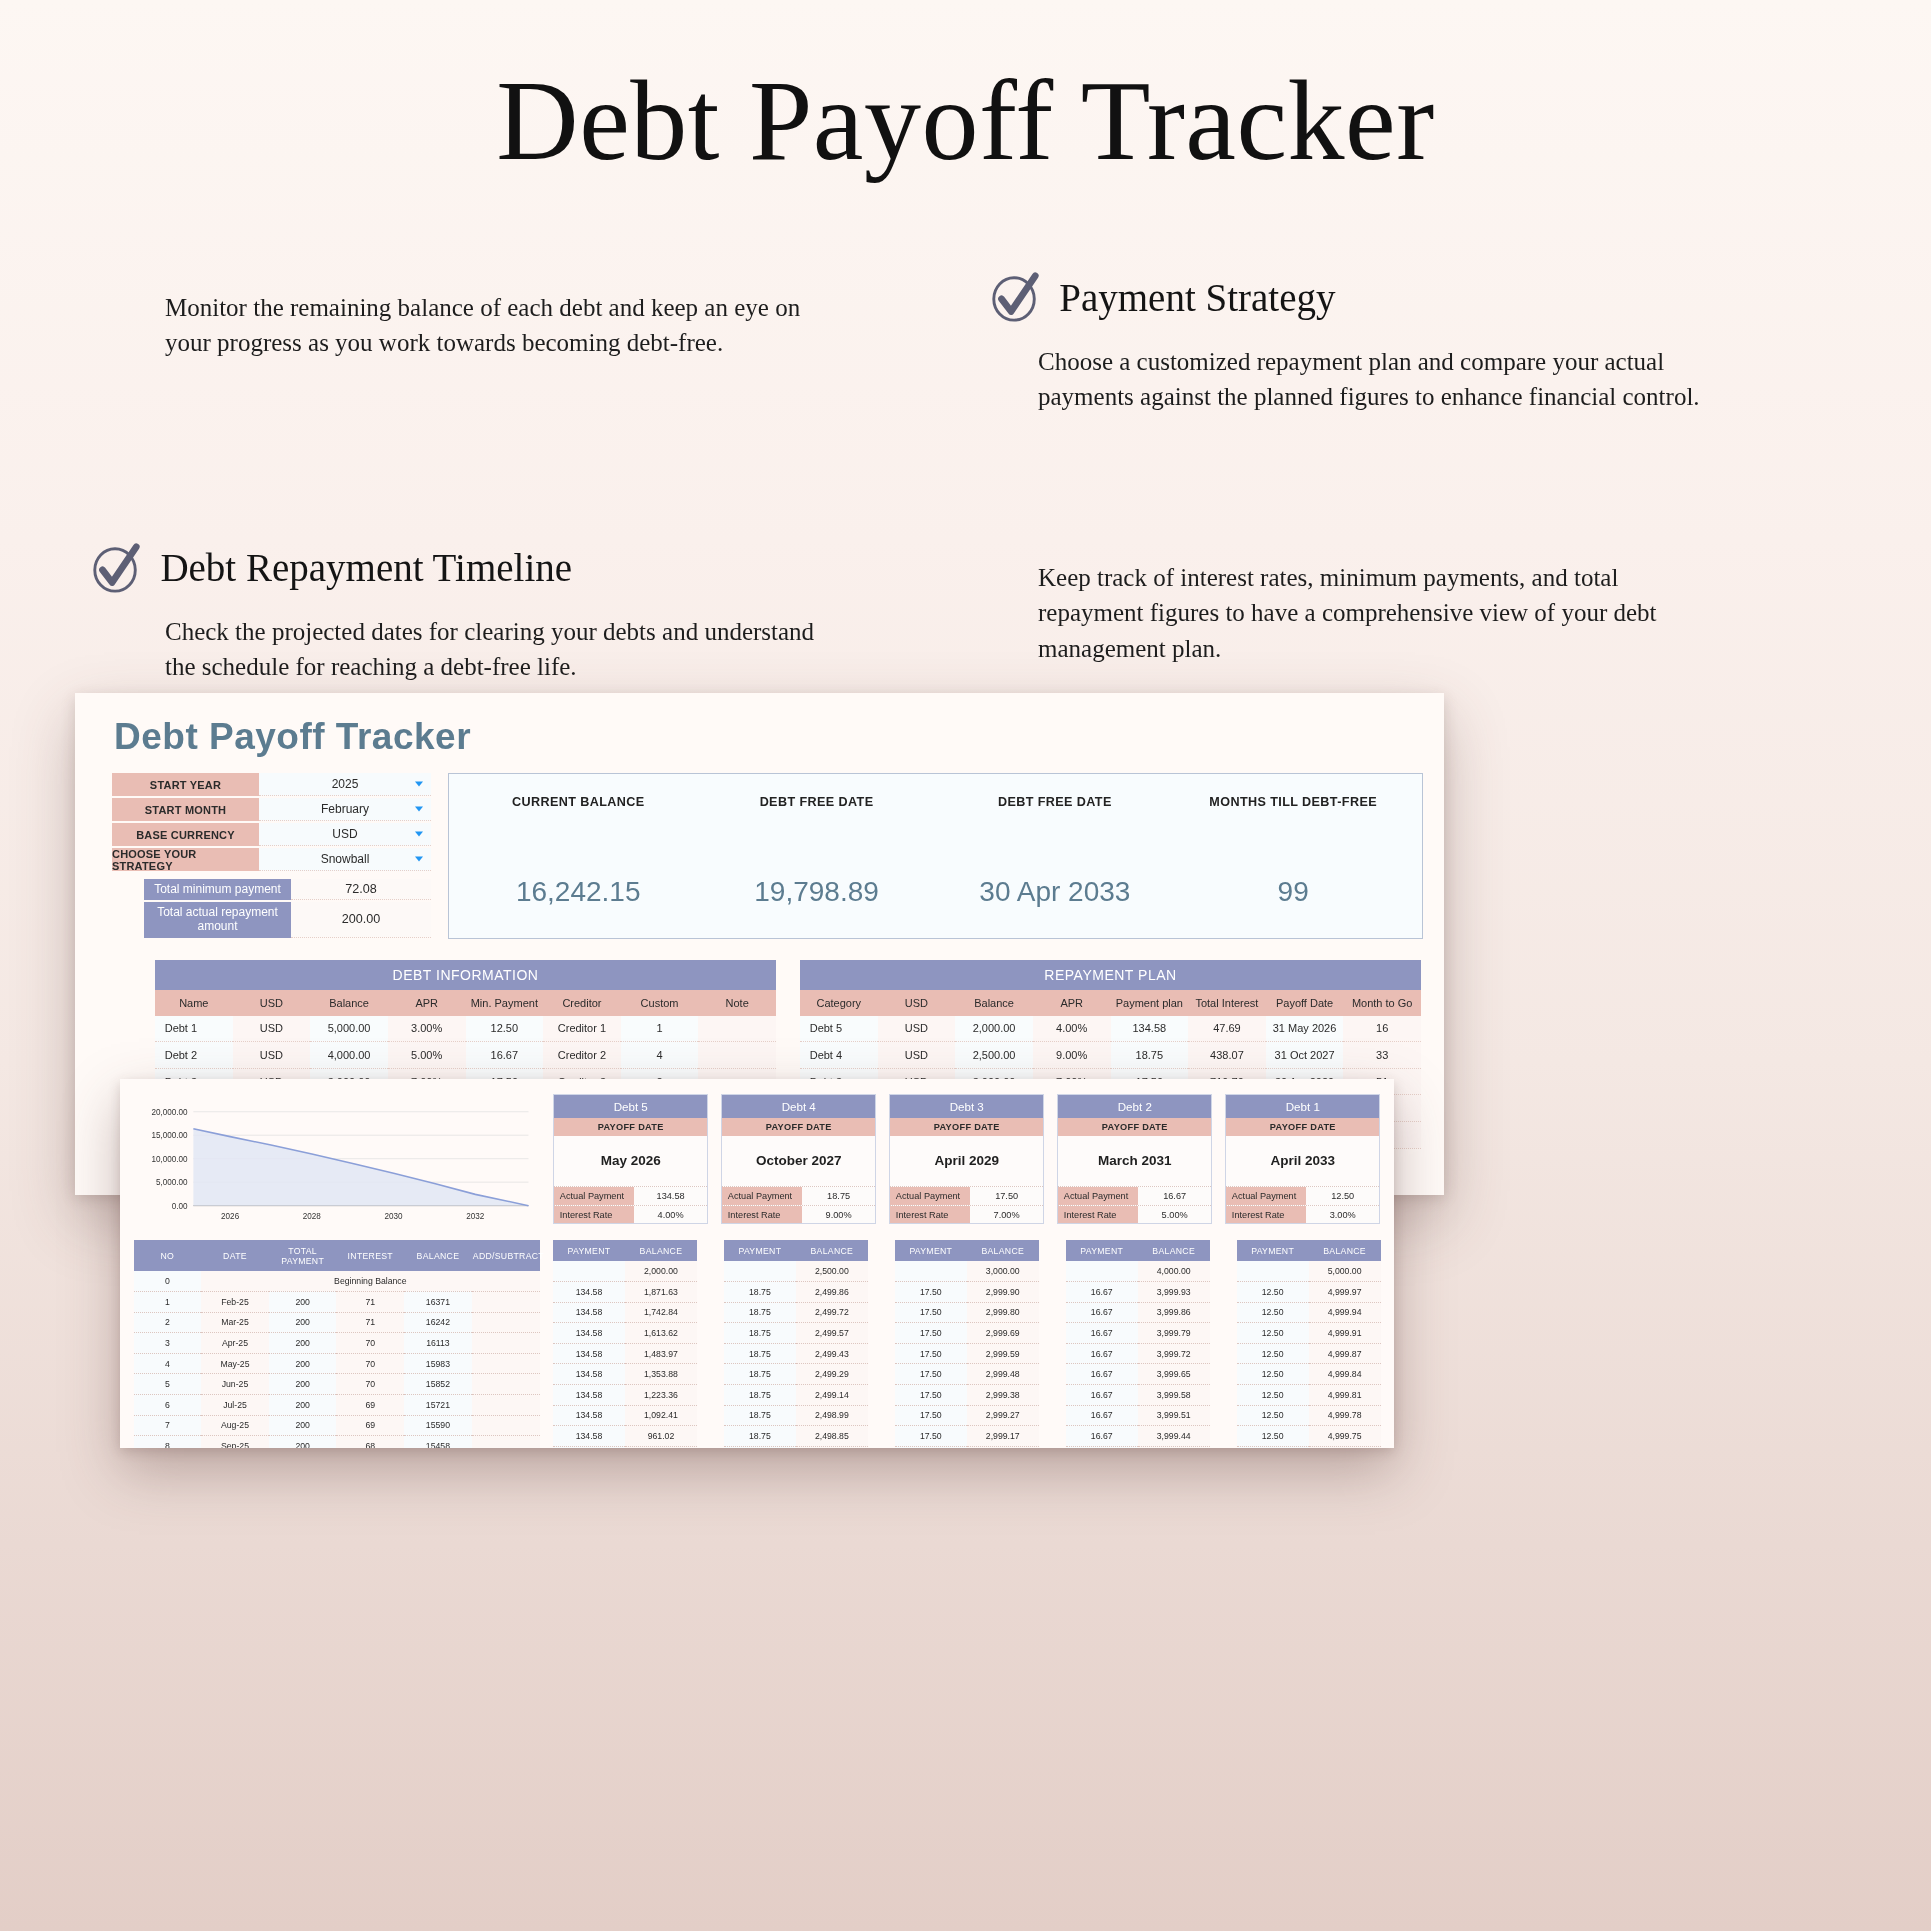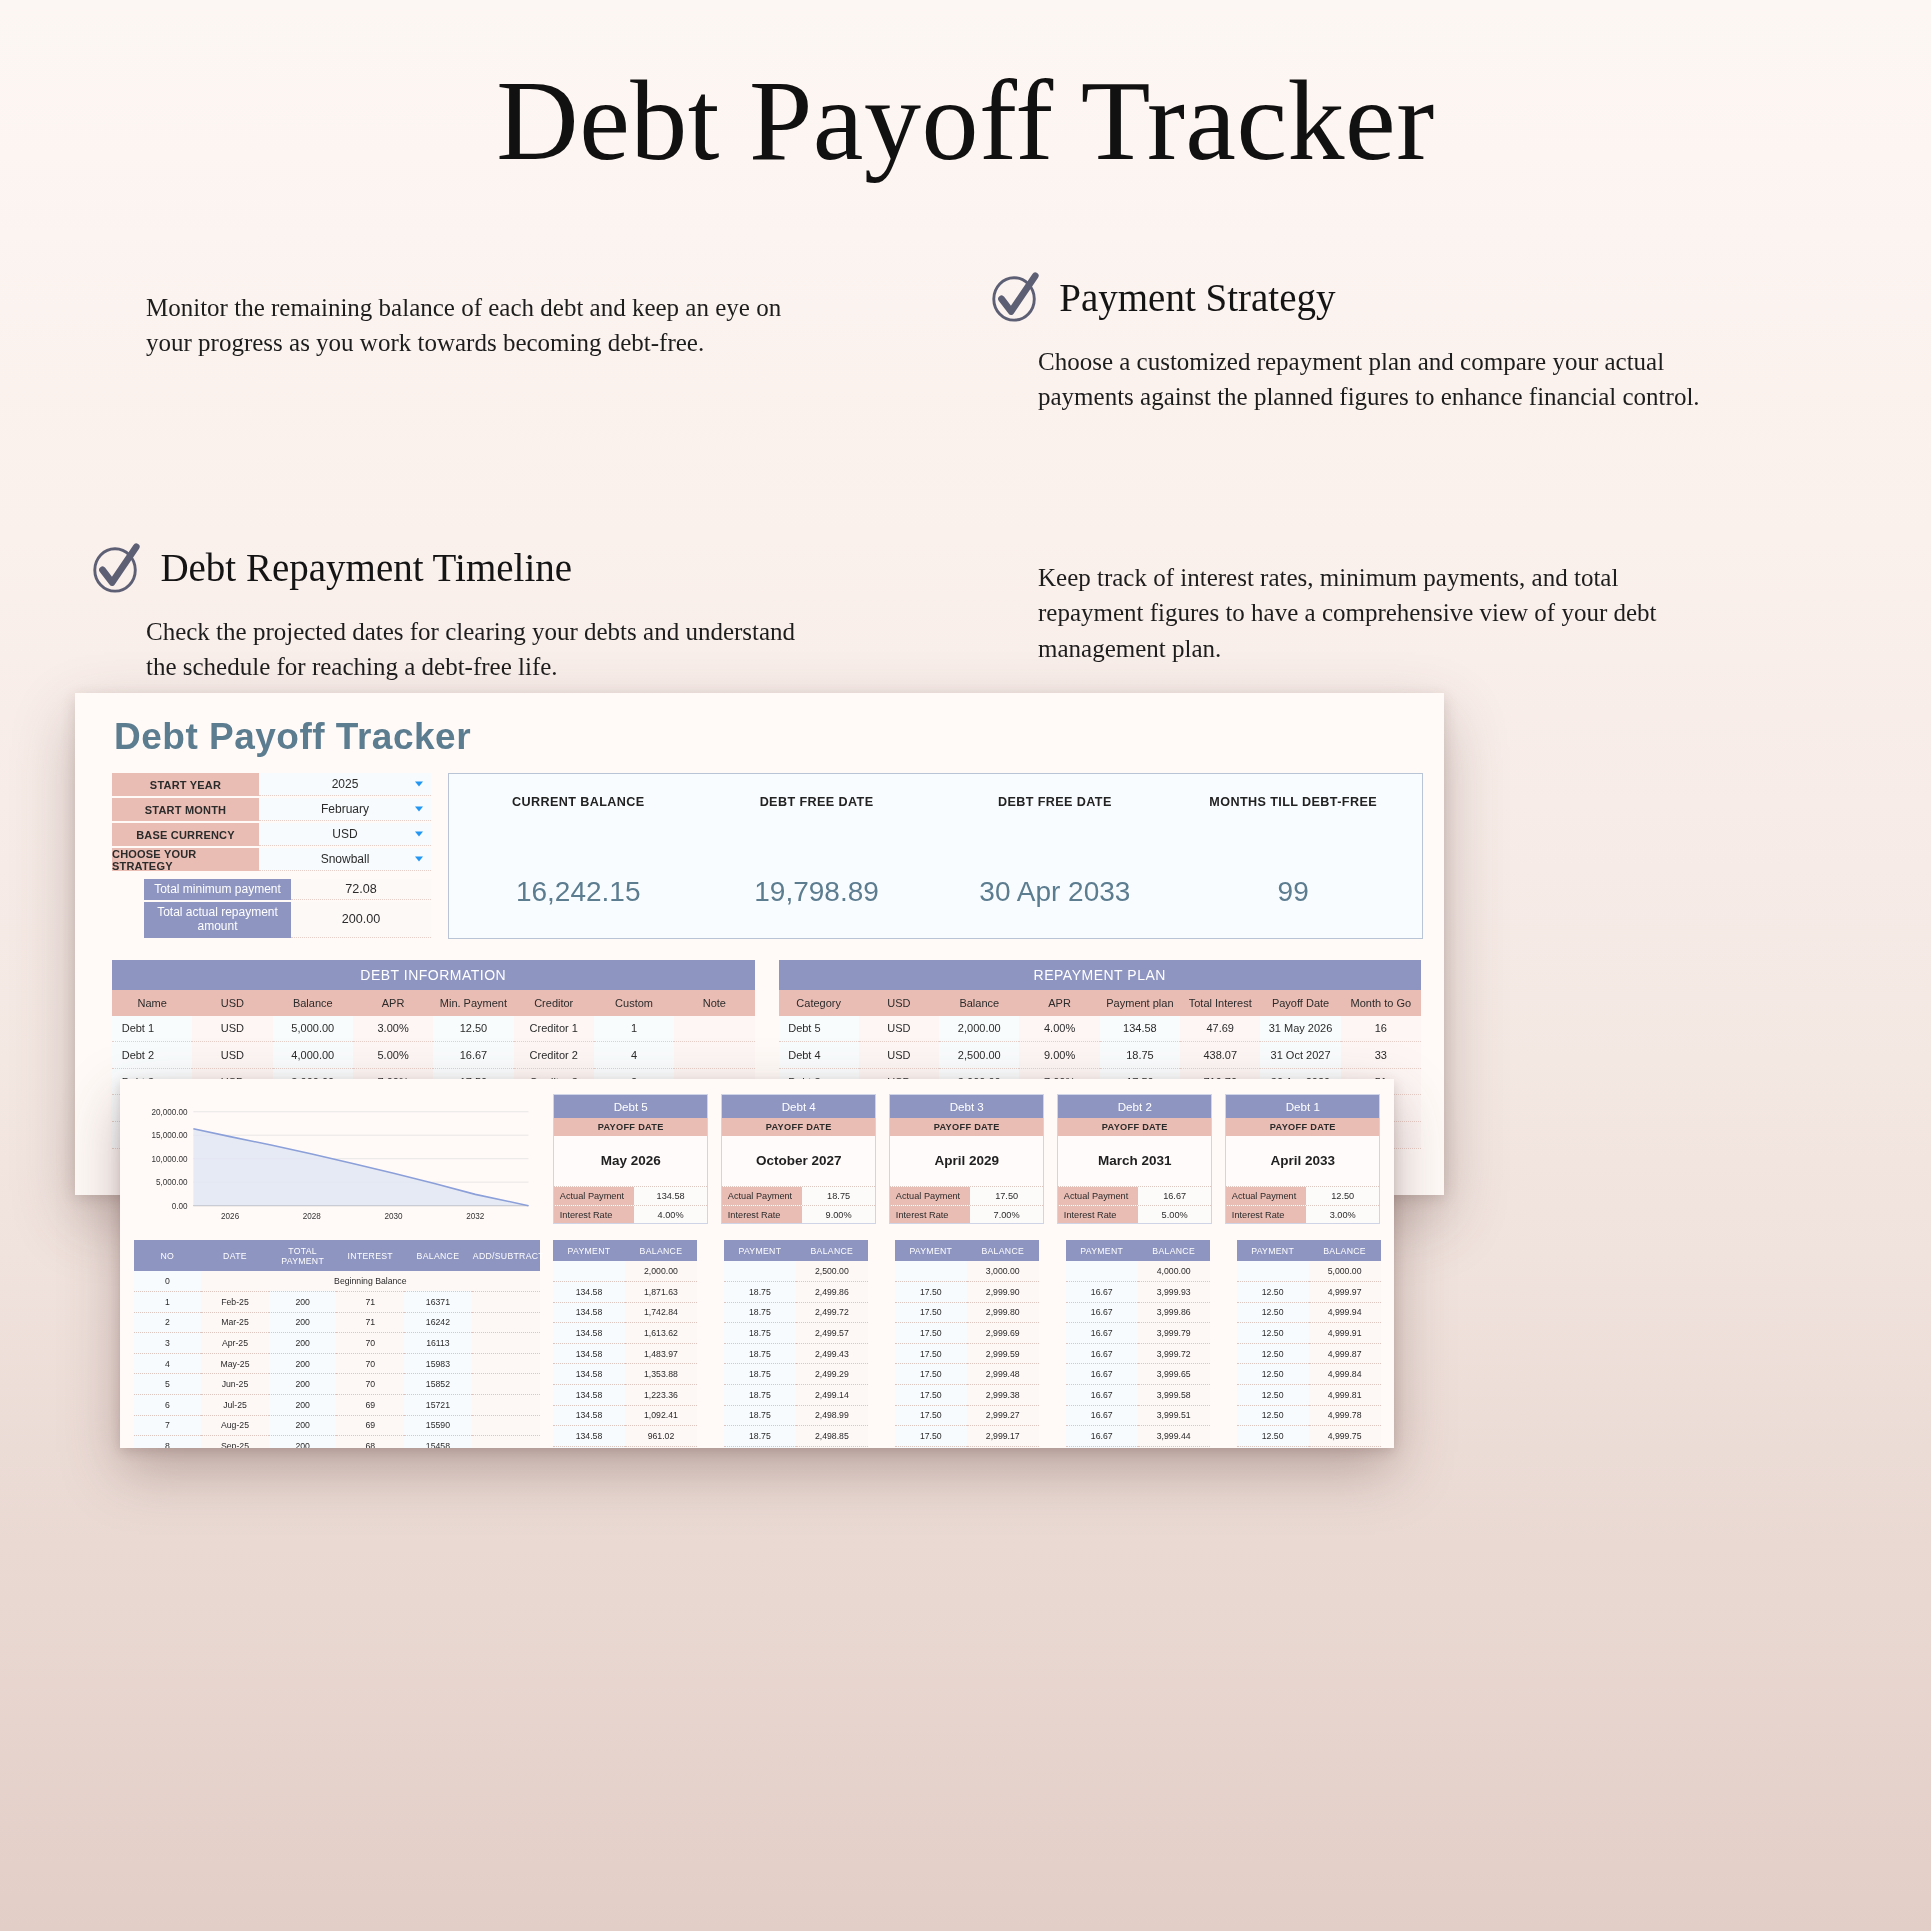--- a/index.html
+++ b/index.html
@@ -40,21 +40,21 @@
     font-weight: 400;
     color: #141414;
     white-space: nowrap;
   }
   .feature-body {
     font-family: "Liberation Serif", serif;
     font-size: 25px;
     line-height: 1.42;
     color: #1d1d1d;
     margin-top: 19.3px;
-    margin-left: 57px;
+    margin-left: 76px;
     max-width: 676px;
   }
   .feature.f2 .feature-body, .feature.f4 .feature-body { margin-left: 53px; }
   .feature.f2 .feature-head { margin-left: 2.9px; }
 
   
   .sheet-back {
     position: absolute;
     left: 75px;
     top: 693px;
@@ -148,21 +148,21 @@
     letter-spacing: 0.4px;
   }
   .kpi-value {
     font-family: "Liberation Sans", sans-serif;
     font-size: 28px;
     color: #5c7c90;
     padding-bottom: 5.8px;
   }
 
   
-  .tables-wrap { display: flex; gap: 24px; padding: 21px 23px 0 37px; }
+  .tables-wrap { display: flex; gap: 24px; padding: 21px 23px 0 37px; margin-left: 43px; }
   .tbl { flex: 1; }
   .tbl-banner {
     background: #8e95c0;
     color: #fff;
     font-family: "Liberation Sans", sans-serif;
     font-size: 14px;
     text-align: center;
     padding: 6.8px 0;
     letter-spacing: 0.5px;
   }

